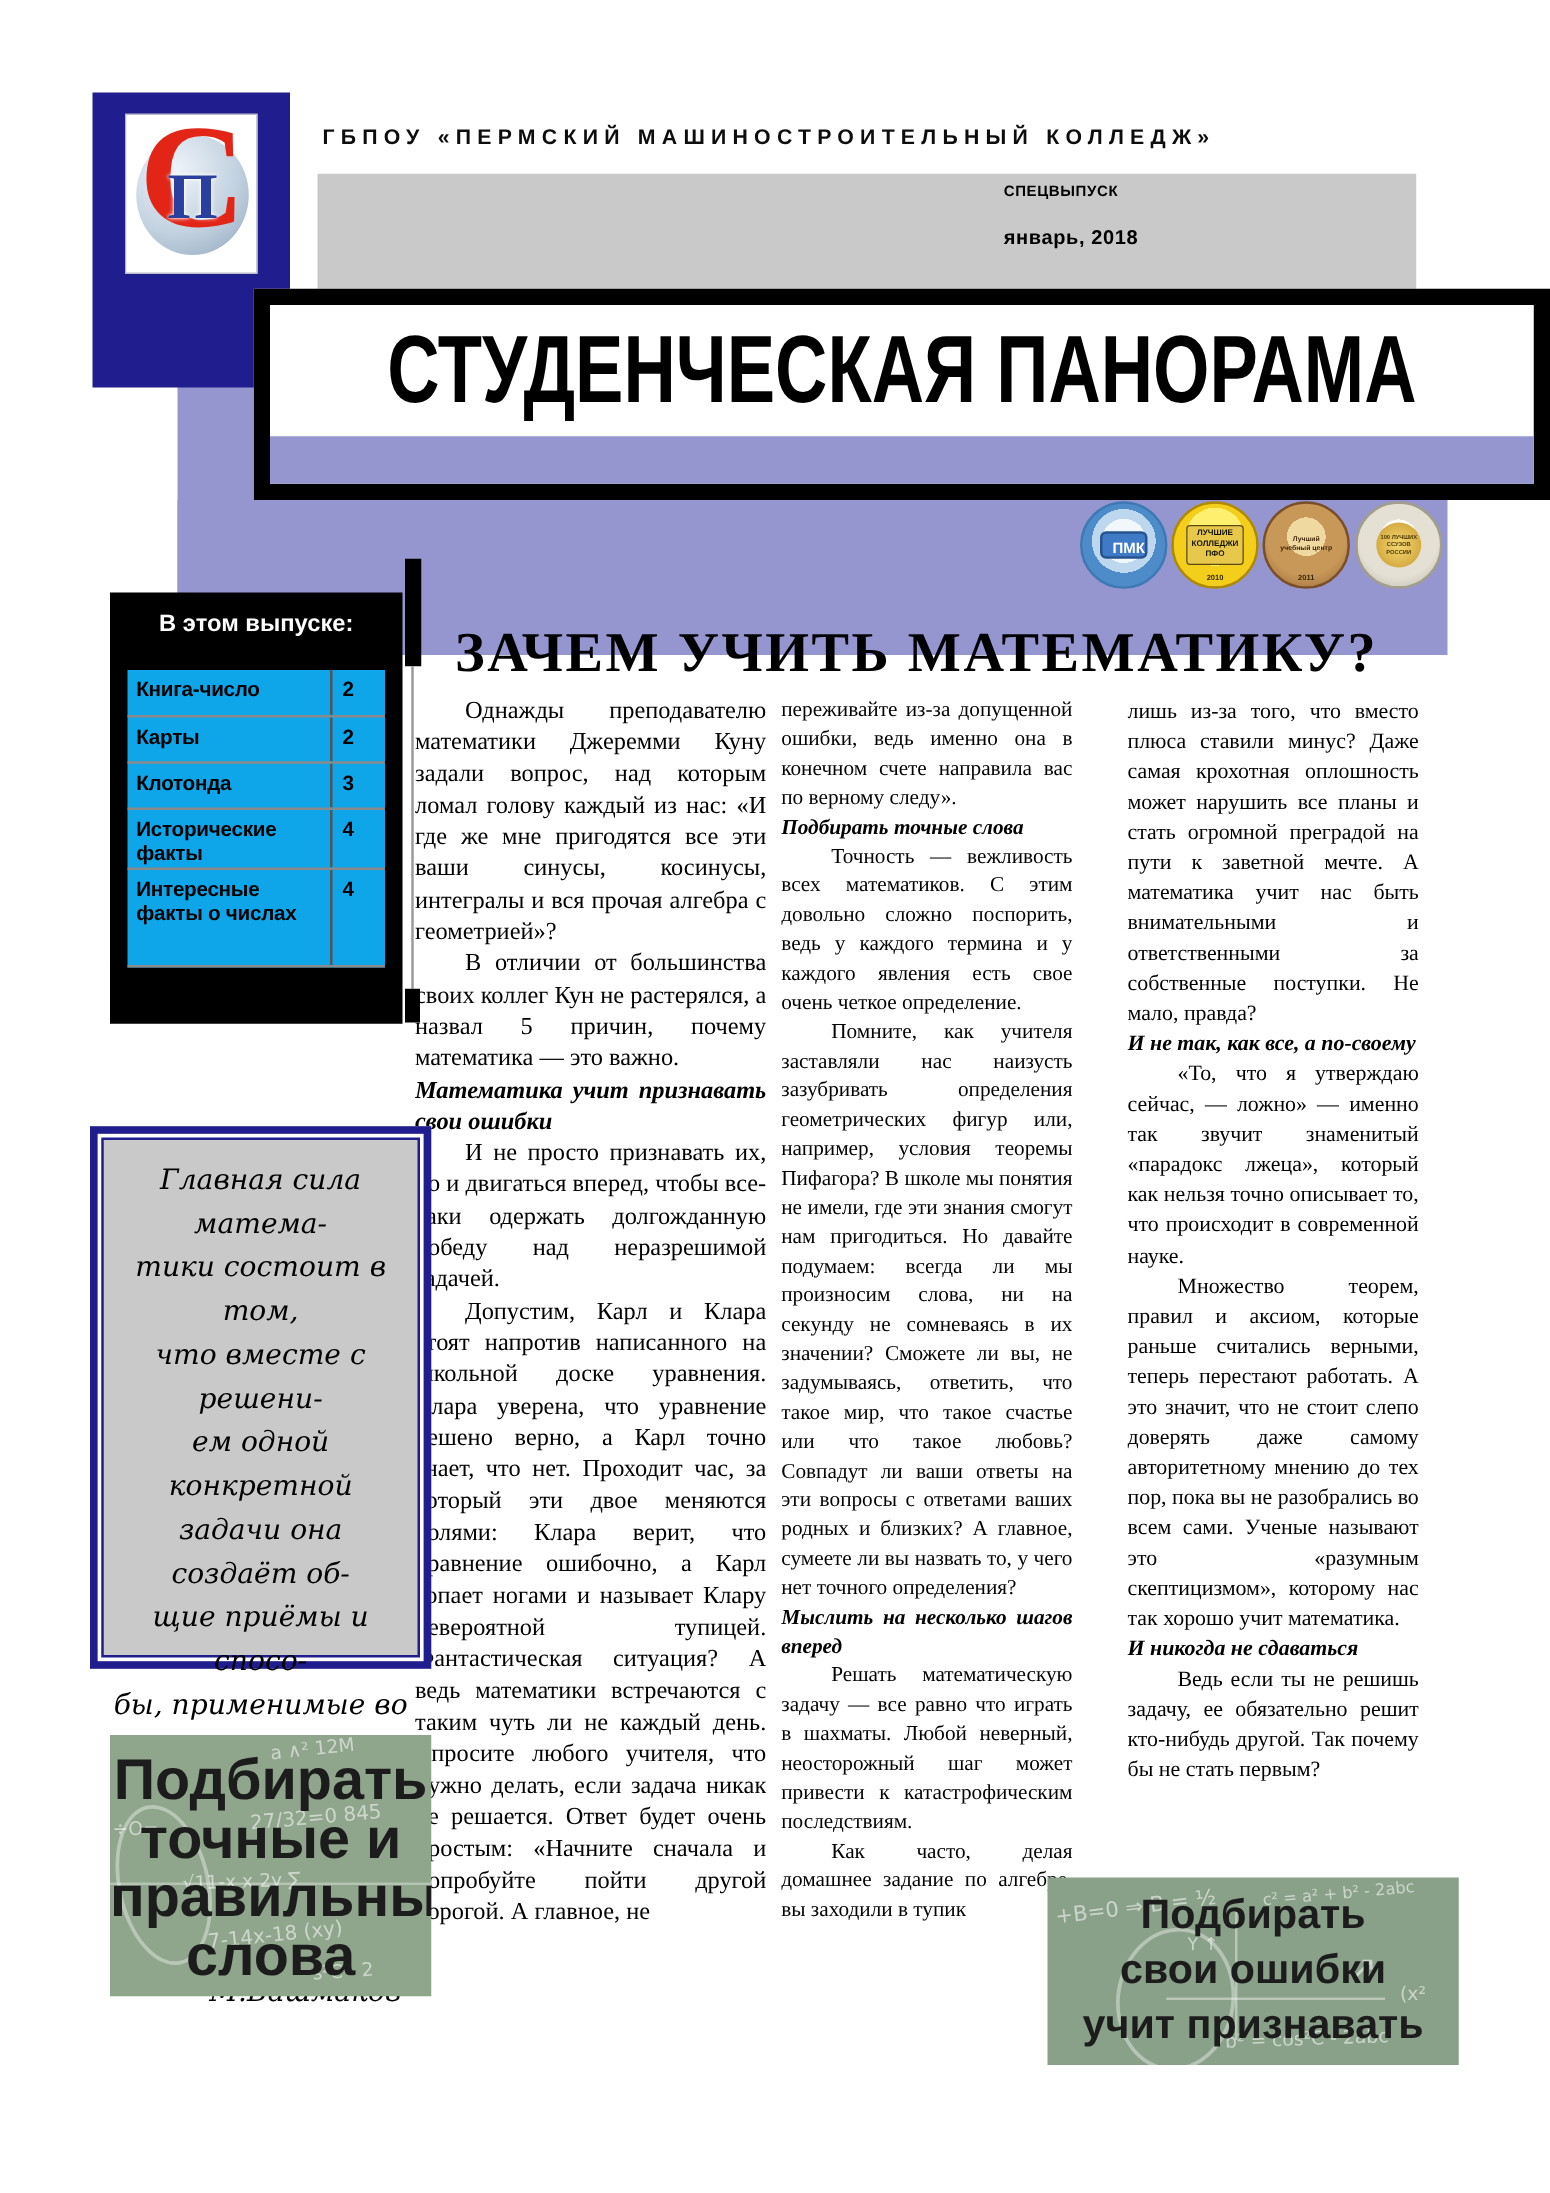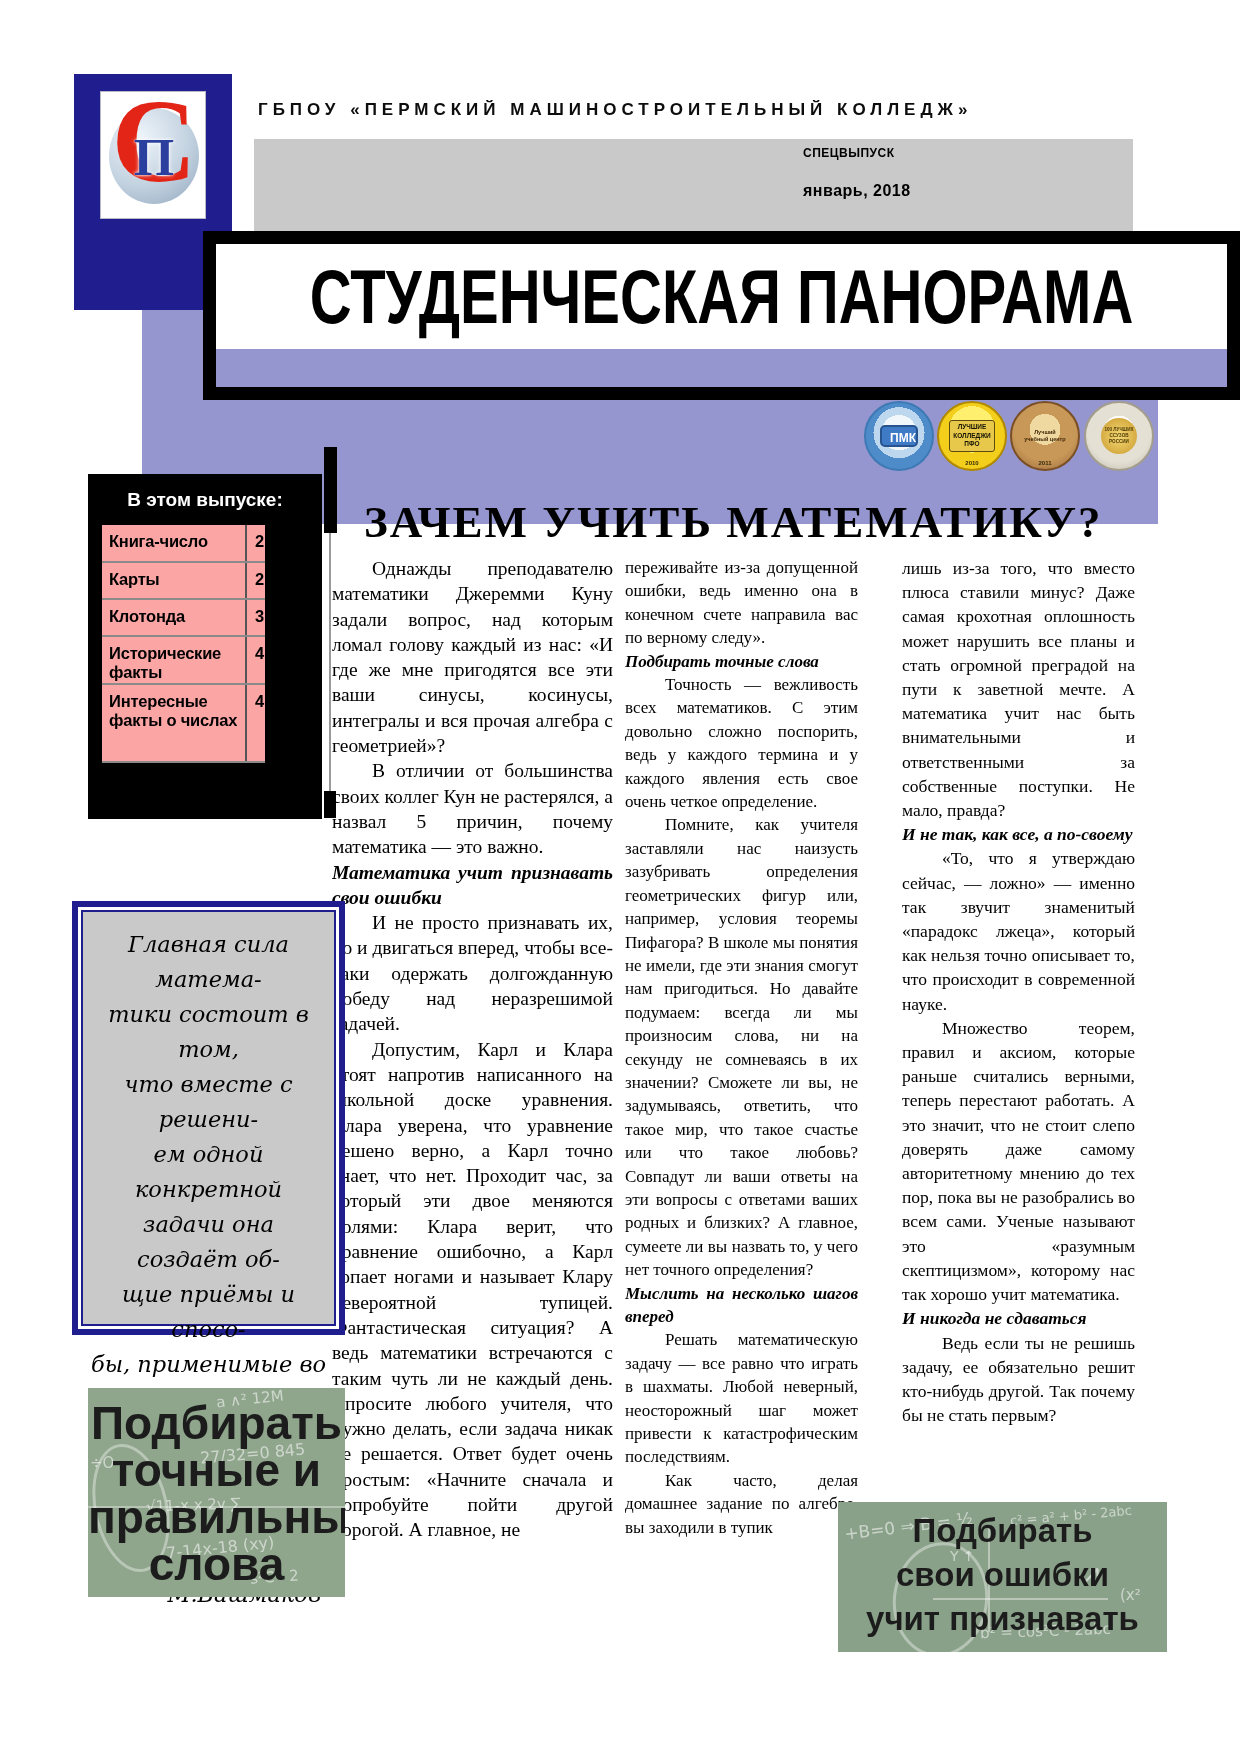--- a/index.html
+++ b/index.html
@@ -62,21 +62,21 @@
   
   #headline-bar{left:324px;top:447px;width:13px;height:86px;background:#000;}
   #column-rule{left:329px;top:533px;width:2px;height:258px;background:#9a9a9a;}
   #rule-foot{left:324px;top:791px;width:12px;height:27px;background:#000;}
   #article-title{left:364px;top:496px;width:720px;font-family:"Liberation Serif",serif;
     font-size:45px;font-weight:bold;letter-spacing:2px;white-space:nowrap;}
 
   
   #toc{left:88px;top:474px;width:234px;height:345px;background:#000;}
   #toc-title{color:#fff;text-align:center;font-size:19px;font-weight:bold;padding-top:15px;}
-  #toc table{position:absolute;left:14px;top:51px;width:163px;background:#fca5a5;border-collapse:collapse;}
+  #toc table{position:absolute;left:14px;top:62px;width:206px;background:#0ea5e9;border-collapse:collapse;}
   #toc td{border-bottom:2px solid #8a8a8a;font-weight:bold;font-size:16.5px;
     vertical-align:top;padding-top:7px;height:37px;letter-spacing:-0.2px;}
   #toc tr:last-child td{height:78px;}
   #toc td.lbl{padding-left:7px;width:163px;}
   #toc td.pg{border-left:2px solid #555;padding-left:8px;}
 
   
   .col{position:absolute;top:556px;height:1000px;text-align:justify;
     font-family:"Liberation Serif",serif;overflow:hidden;}
   #col-0{left:332px;width:281px;font-size:19.5px;line-height:25.3px;}

